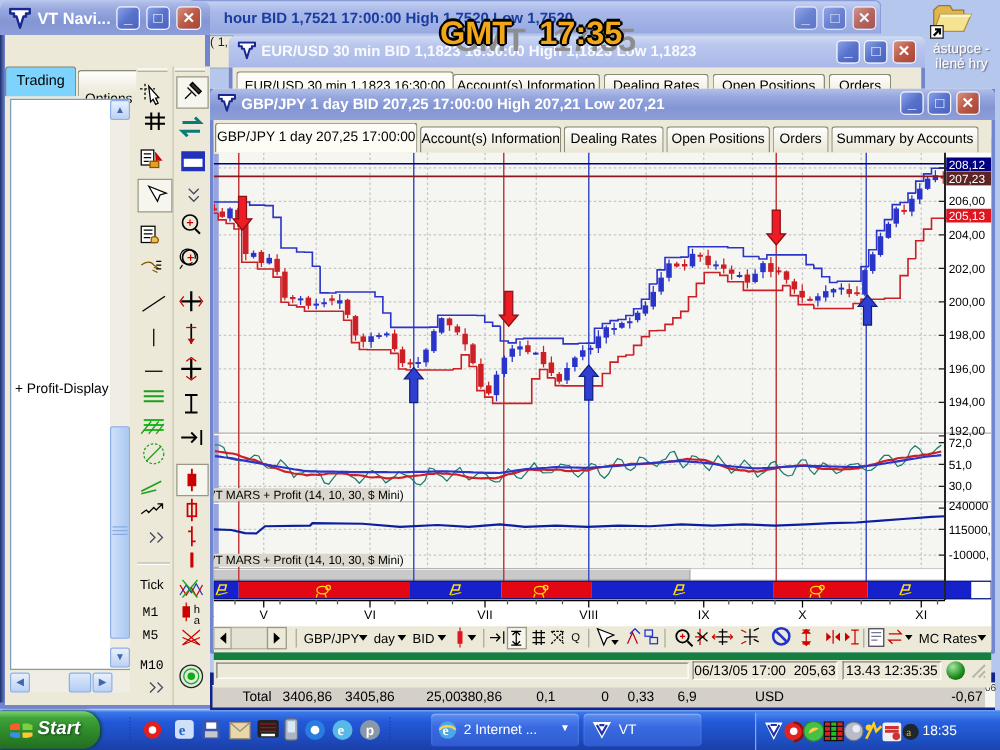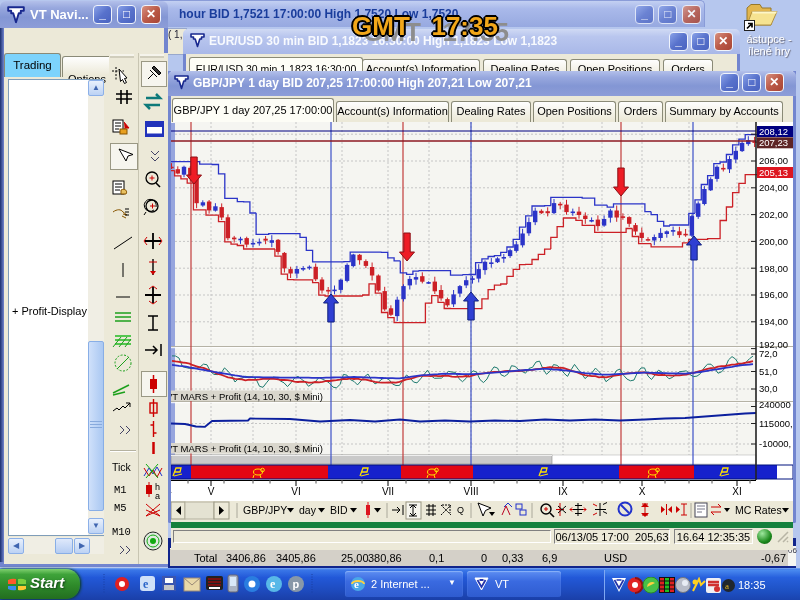--- a/index.html
+++ b/index.html
@@ -527,21 +527,21 @@
         <path d="M697 506 h8 m-8 3 h8 m-8 3 h5" stroke="#778"></path>
    <path d="M711 507 h10 l-3 -3 M721 512 h-10 l3 3" stroke="#c00" fill="none"></path>
         <path d="M724 508 l6 0 l-3 4 Z" fill="#000"></path>
    <text x="735" y="514" font-size="10.5">MC Rates</text>
         <path d="M782 508 l7 0 l-3.5 4.5 Z" fill="#000"></path>
   </g>
  </svg>
  <div class="abs tan" style="left:0px;top:451px;width:622px;height:28px;border-top:6px solid #15803d">
   <div class="abs sunk" style="left:2px;top:2px;width:378px;height:13px;background:#ece9d8"></div>
   <div class="abs sunk" style="left:383px;top:1px;width:116px;height:15px;font-size:11px;color:#000;text-align:center;line-height:14px">06/13/05 17:00&nbsp; 205,63</div>
-  <div class="abs sunk" style="left:503px;top:1px;width:79px;height:15px;font-size:11px;color:#000;text-align:center;line-height:14px">16.64 12:35:35</div>
+  <div class="abs sunk" style="left:503px;top:1px;width:79px;height:15px;font-size:11px;color:#000;text-align:center;line-height:14px">13.43 12:35:35</div>
   <div class="abs" style="left:586px;top:1px;width:15px;height:15px;border-radius:50%;background:radial-gradient(circle at 35% 30%,#9fe89f,#1d8a1d 60%,#0a4d0a)"></div>
   <svg class="abs" style="left:605px;top:2px" width="14" height="13">
         <path d="M12 2 L2 12 M12 7 L7 12 M12 11 L11 12" stroke="#b8b5a5" stroke-width="1.5"></path>
       </svg>
  </div>
 </div>
 
 <div class="abs" style="left:0px;top:1px;width:168px;height:566px">
  <div class="titlebar abs" style="left:0;top:0;width:168px;height:27px;border-radius:6px 6px 0 0">
   <span class="abs" style="left:7px;top:5px"><svg width="18" height="18" viewBox="0 0 15 15">

